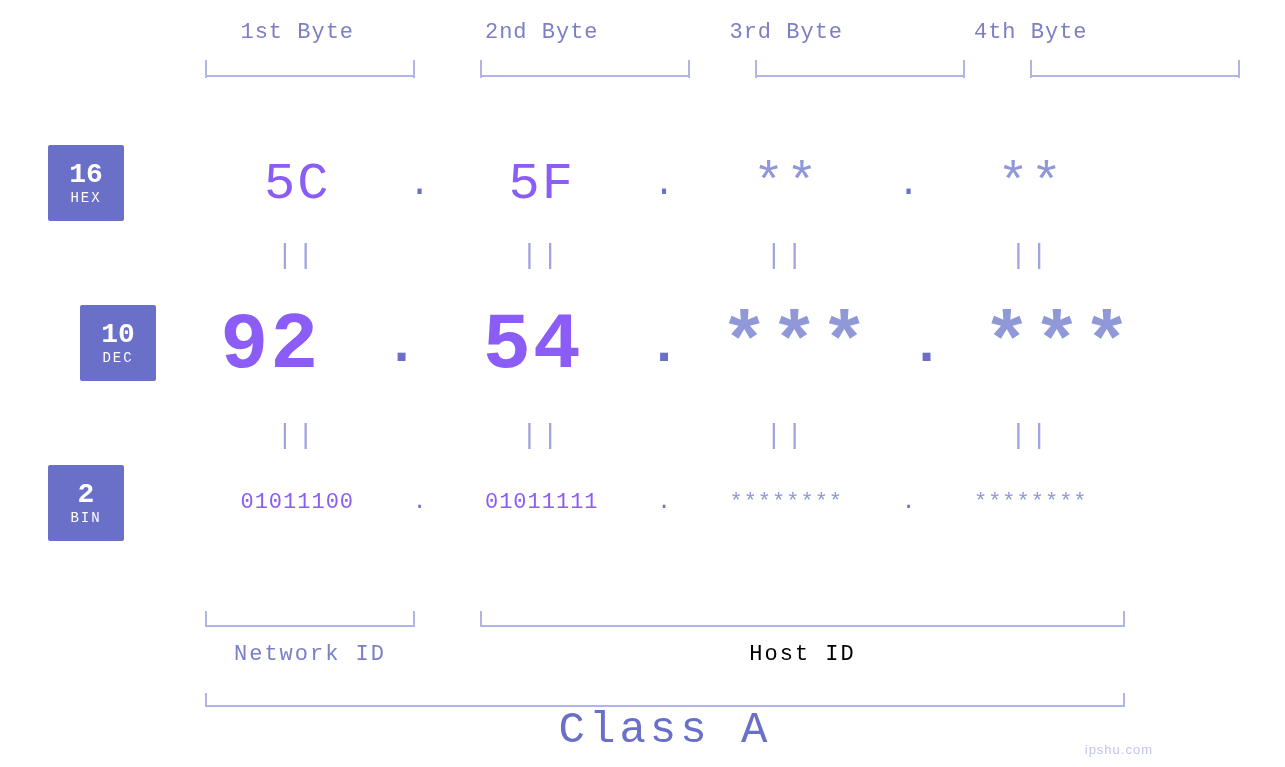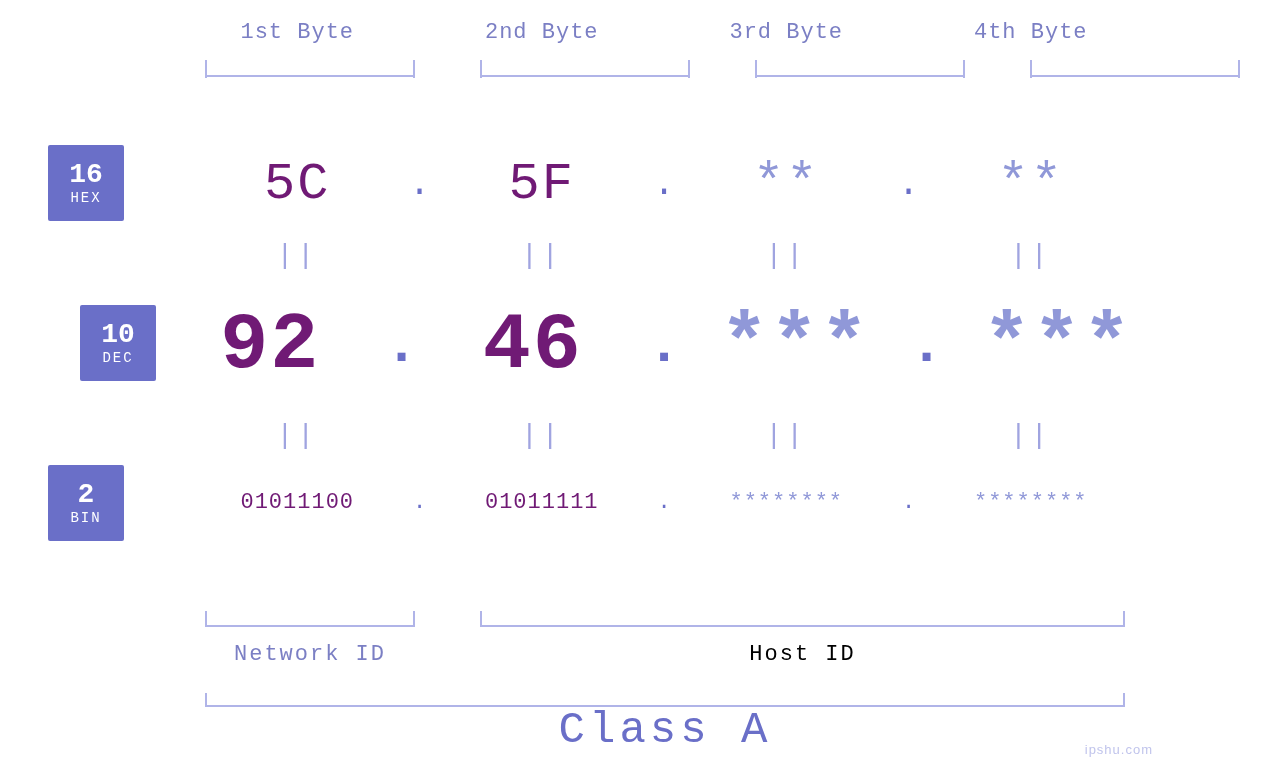--- a/index.html
+++ b/index.html
@@ -92,21 +92,21 @@
       position: absolute;
       display: flex;
       align-items: center;
       left: 195px;
       right: 40px;
     }
 
     .cell {
       flex: 1;
       text-align: center;
-      color: #701a75;
+      color: #8b5cf6;
     }
 
     .dot-sep {
       width: 40px;
       text-align: center;
       color: #6a6fc8;
       flex: 0 0 40px;
     }
 
     
@@ -293,21 +293,21 @@
     <div class="eq-cell">||</div>
     <div class="eq-sep"></div>
     <div class="eq-cell">||</div>
     <div class="eq-sep"></div>
     <div class="eq-cell">||</div>
   </div>
 
   <div class="content-row dec-row">
     <div class="cell">92</div>
     <div class="dot-sep" style="font-size:56px; font-weight:bold;">.</div>
-    <div class="cell">46</div>
+    <div class="cell">54</div>
     <div class="dot-sep" style="font-size:56px; font-weight:bold;">.</div>
     <div class="cell masked">***</div>
     <div class="dot-sep" style="font-size:56px; font-weight:bold;">.</div>
     <div class="cell masked">***</div>
   </div>
 
   <div class="eq-row eq-row-2">
     <div class="eq-cell">||</div>
     <div class="eq-sep"></div>
     <div class="eq-cell">||</div>

